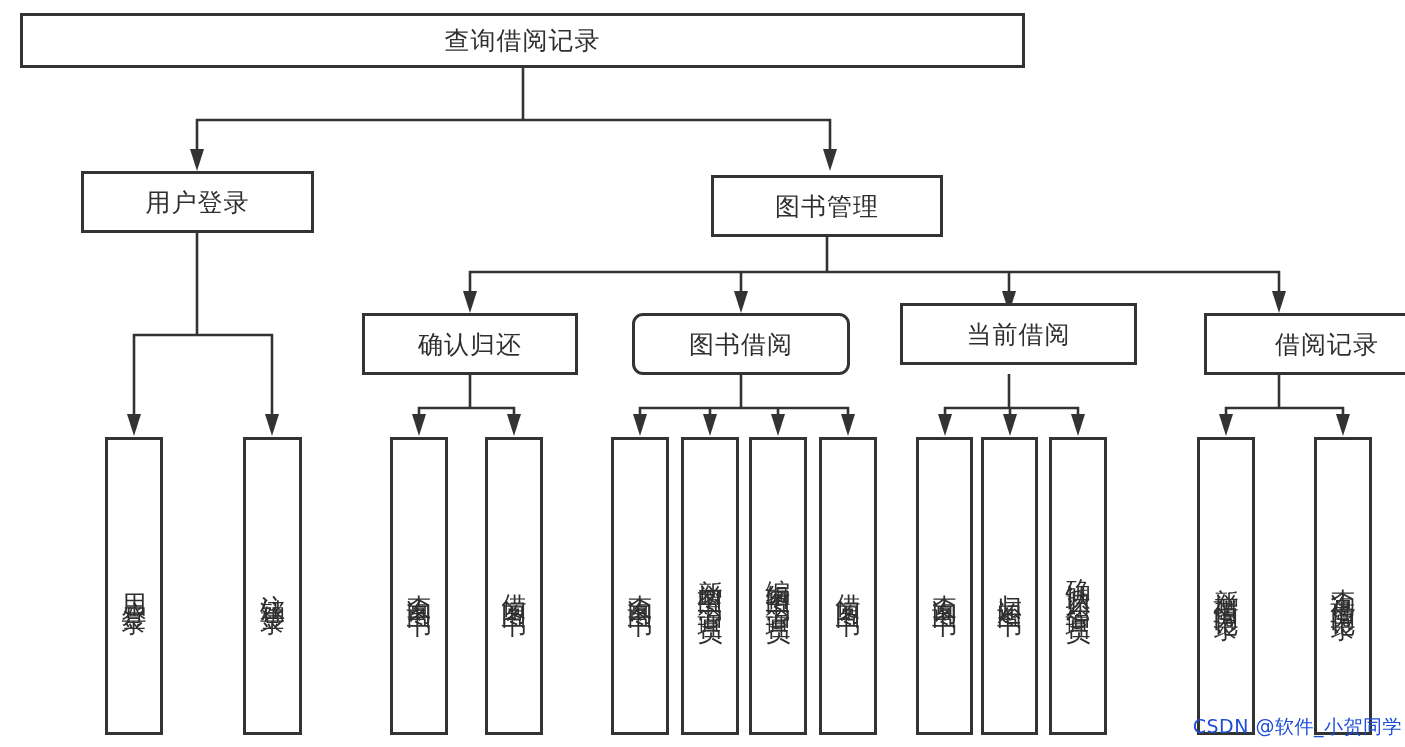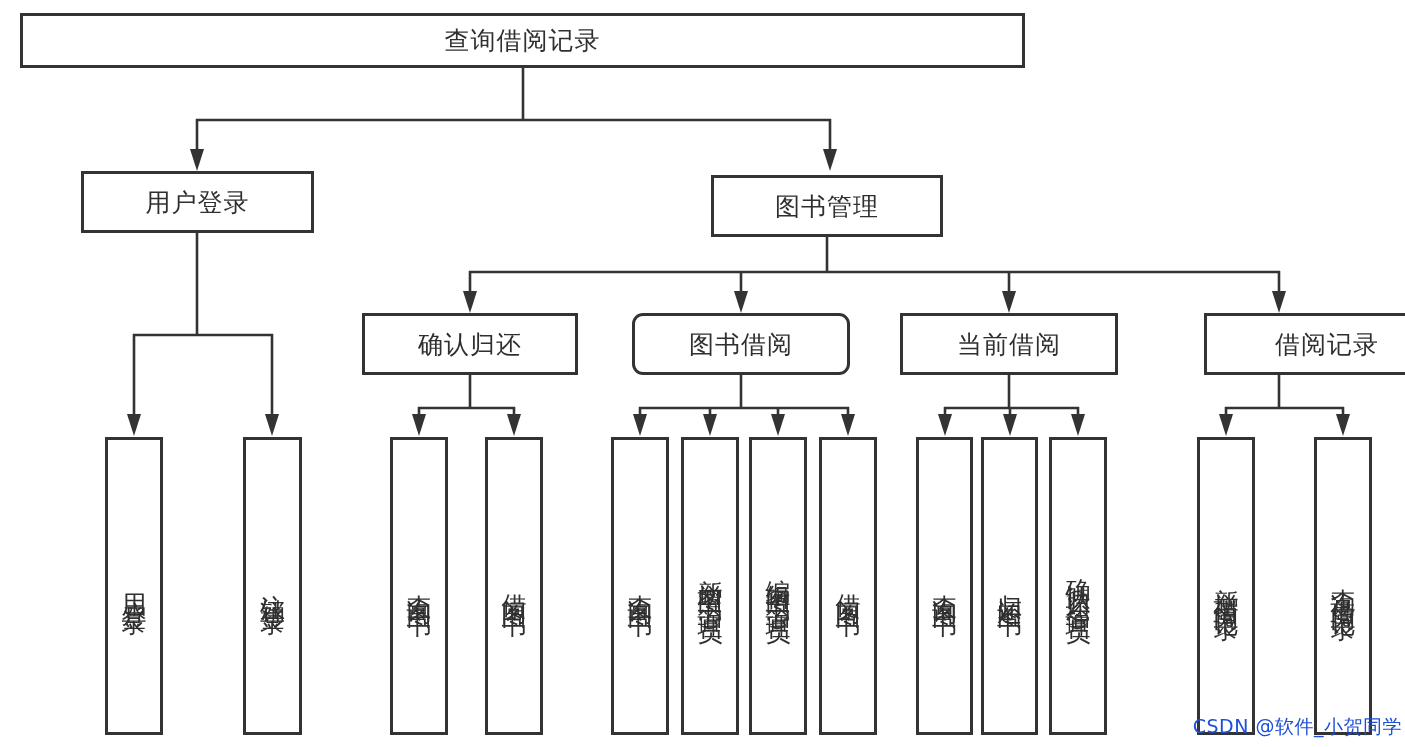--- a/index.html
+++ b/index.html
@@ -142,21 +142,21 @@
     </g>
   </svg>
 
   <div class="box" style="left:20px; top:13px; width:1005px; height:55px;">查询借阅记录</div>
 
   <div class="box" style="left:81px; top:171px; width:233px; height:62px;">用户登录</div>
   <div class="box" style="left:711px; top:175px; width:232px; height:62px;">图书管理</div>
 
   <div class="box" style="left:362px; top:313px; width:216px; height:62px;">确认归还</div>
   <div class="box" style="left:632px; top:313px; width:218px; height:62px;border-radius:11px;">图书借阅</div>
-  <div class="box" style="left:900px; top:313px; width:218px; height:62px;">当前借阅</div>
+  <div class="box" style="left:900px; top:303px; width:237px; height:62px;">当前借阅</div>
   <div class="box" style="left:1204px; top:313px; width:246px; height:62px;">借阅记录</div>
 
   <div class="box leaf" style="left:105px; top:437px; width:58px; height:298px;">用户登录</div>
   <div class="box leaf" style="left:243px; top:437px; width:59px; height:298px;">注销登录</div>
 
   <div class="box leaf" style="left:390px; top:437px; width:58px; height:298px;">查询图书</div>
   <div class="box leaf" style="left:485px; top:437px; width:58px; height:298px;">借阅图书</div>
 
   <div class="box leaf" style="left:611px; top:437px; width:58px; height:298px;">查询图书</div>
   <div class="box leaf" style="left:681px; top:437px; width:58px; height:298px;">新增图书（管理员）</div>

